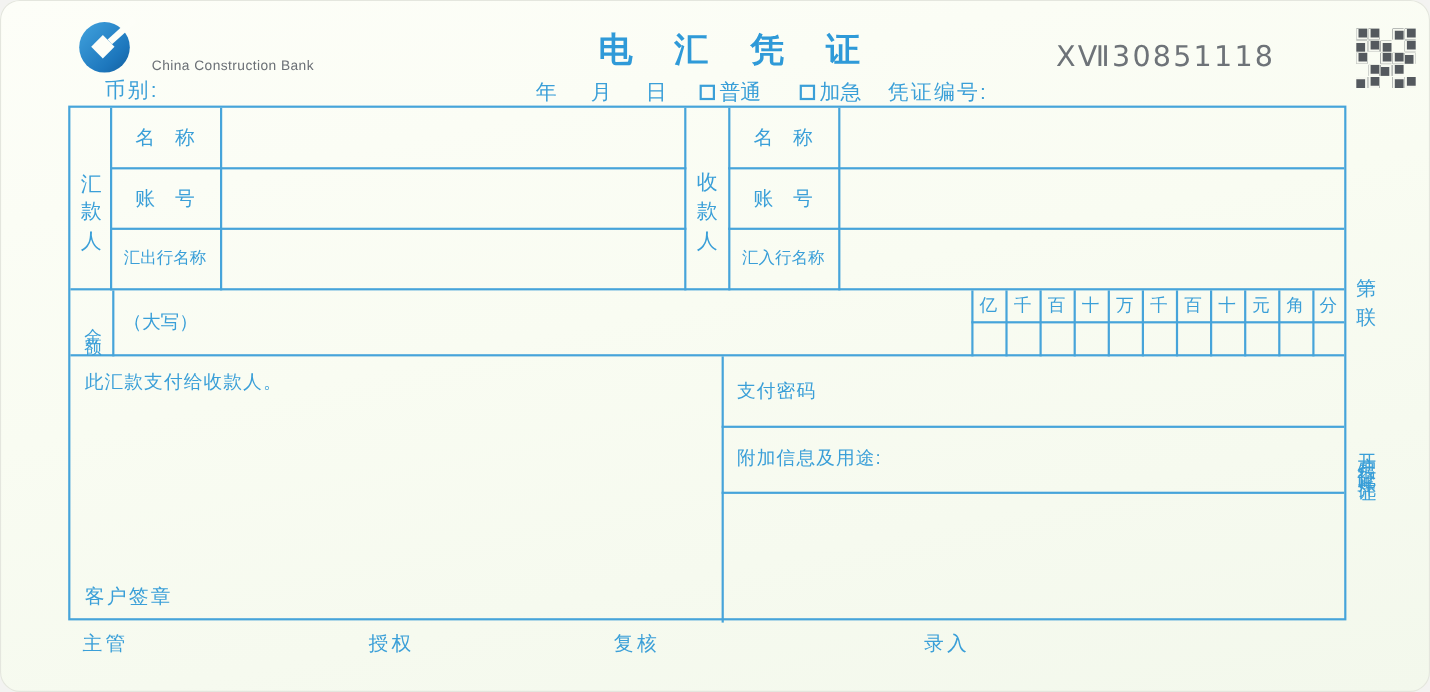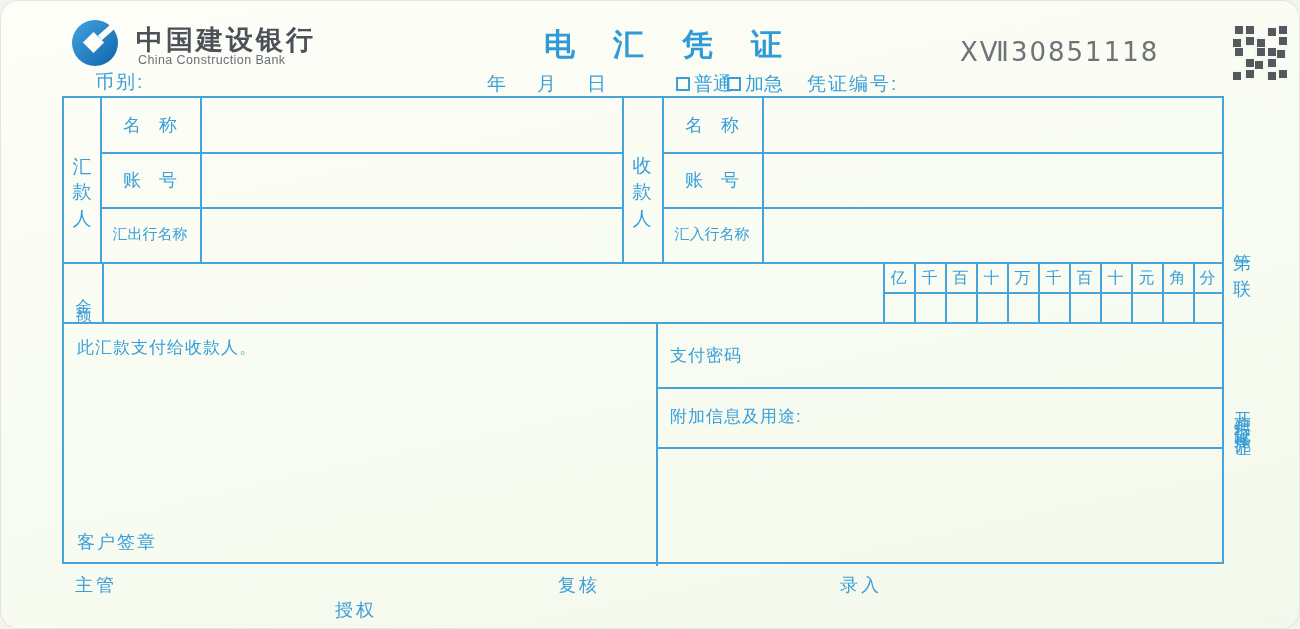--- a/index.html
+++ b/index.html
@@ -74,32 +74,31 @@
 </head>
 <body>
 
 <div class="paper">
 
   <div class="logo">
     <span class="circ"></span>
     <span class="slash"></span>
     <span class="diamond"></span>
   </div>
-  <div class="bank-cn">中国建设银行</div>
   <div class="bank-en">China Construction Bank</div>
   <div class="currency">币别:</div>
   <div class="field" style="left:162px;top:70px;width:280px;height:22px;"></div>
 
   <div class="title">电汇凭证</div>
 
   <span class="subhead" style="left:487px;">年</span>
   <span class="subhead" style="left:537px;">月</span>
   <span class="subhead" style="left:587px;">日</span>
 
-  <span class="subhead" style="left:676px;"><span class="cb"></span><span>普通</span></span>
+  <span class="subhead" style="left:636px;"><span class="cb"></span><span>普通</span></span>
   <span class="subhead" style="left:727px;"><span class="cb"></span><span>加急</span></span>
   <span class="subhead" style="left:807px;letter-spacing:2px;">凭证编号:</span>
 
   <div class="serial">XⅦ30851118</div>
 
   <div class="barcode">
     <i class="on"></i>
       <i class="on"></i>
       <i></i>
       <i class="on"></i>
@@ -167,20 +166,21 @@
 
     <div class="vtext" style="position:absolute;left:558px;top:0;width:40px;height:166px;font-size:19px;letter-spacing:26px;">收款人</div>
     <div class="lbl cellc" style="left:598px;top:0;width:100px;height:54px;font-size:18px;">名　称</div>
     <div class="lbl cellc" style="left:598px;top:54px;width:100px;height:55px;font-size:18px;">账　号</div>
     <div class="lbl cellc" style="left:598px;top:109px;width:100px;height:55px;font-size:15px;">汇入行名称</div>
     <div class="field" style="left:700px;top:2px;width:456px;height:50px;"></div>
     <div class="field" style="left:700px;top:57px;width:456px;height:50px;"></div>
     <div class="field" style="left:700px;top:112px;width:456px;height:50px;"></div>
 
     <div class="vtext" style="position:absolute;left:0;top:166px;width:38px;height:58px;font-size:16px;letter-spacing:7px;">金额</div>
+    <div class="lbl" style="left:48px;top:166px;height:58px;line-height:58px;font-size:17px;">（大写）</div>
     <div class="field" style="left:130px;top:168px;width:685px;height:54px;"></div>
 
     <div class="lbl cellc" style="left:819px;top:166px;width:31px;height:28px;font-size:16px;">亿</div>
     <div class="lbl cellc" style="left:850px;top:166px;width:31px;height:28px;font-size:16px;">千</div>
     <div class="lbl cellc" style="left:881px;top:166px;width:31px;height:28px;font-size:16px;">百</div>
     <div class="lbl cellc" style="left:912px;top:166px;width:31px;height:28px;font-size:16px;">十</div>
     <div class="lbl cellc" style="left:943px;top:166px;width:31px;height:28px;font-size:16px;">万</div>
     <div class="lbl cellc" style="left:974px;top:166px;width:31px;height:28px;font-size:16px;">千</div>
     <div class="lbl cellc" style="left:1005px;top:166px;width:31px;height:28px;font-size:16px;">百</div>
     <div class="lbl cellc" style="left:1036px;top:166px;width:31px;height:28px;font-size:16px;">十</div>
@@ -197,17 +197,17 @@
     <div class="field" style="left:700px;top:228px;width:450px;height:58px;"></div>
     <div class="lbl" style="left:606px;top:289px;height:60px;line-height:60px;font-size:17px;letter-spacing:1px;">附加信息及用途:</div>
     <div class="field" style="left:760px;top:291px;width:390px;height:55px;"></div>
     <div class="field" style="left:596px;top:352px;width:560px;height:112px;"></div>
   </div>
 
   <div class="vtext side-copy">第一联</div>
   <div class="vtext side-usage">开户银行记账凭证</div>
 
   <span class="footer-lbl" style="left:75px;">主管</span>
-  <span class="footer-lbl" style="left:335px;margin-top:25px;">授权</span>
+  <span class="footer-lbl" style="left:335px;">授权</span>
   <span class="footer-lbl" style="left:558px;">复核</span>
   <span class="footer-lbl" style="left:800px;margin-left:40px;">录入</span>
 
 </div>
 
 </body></html>

